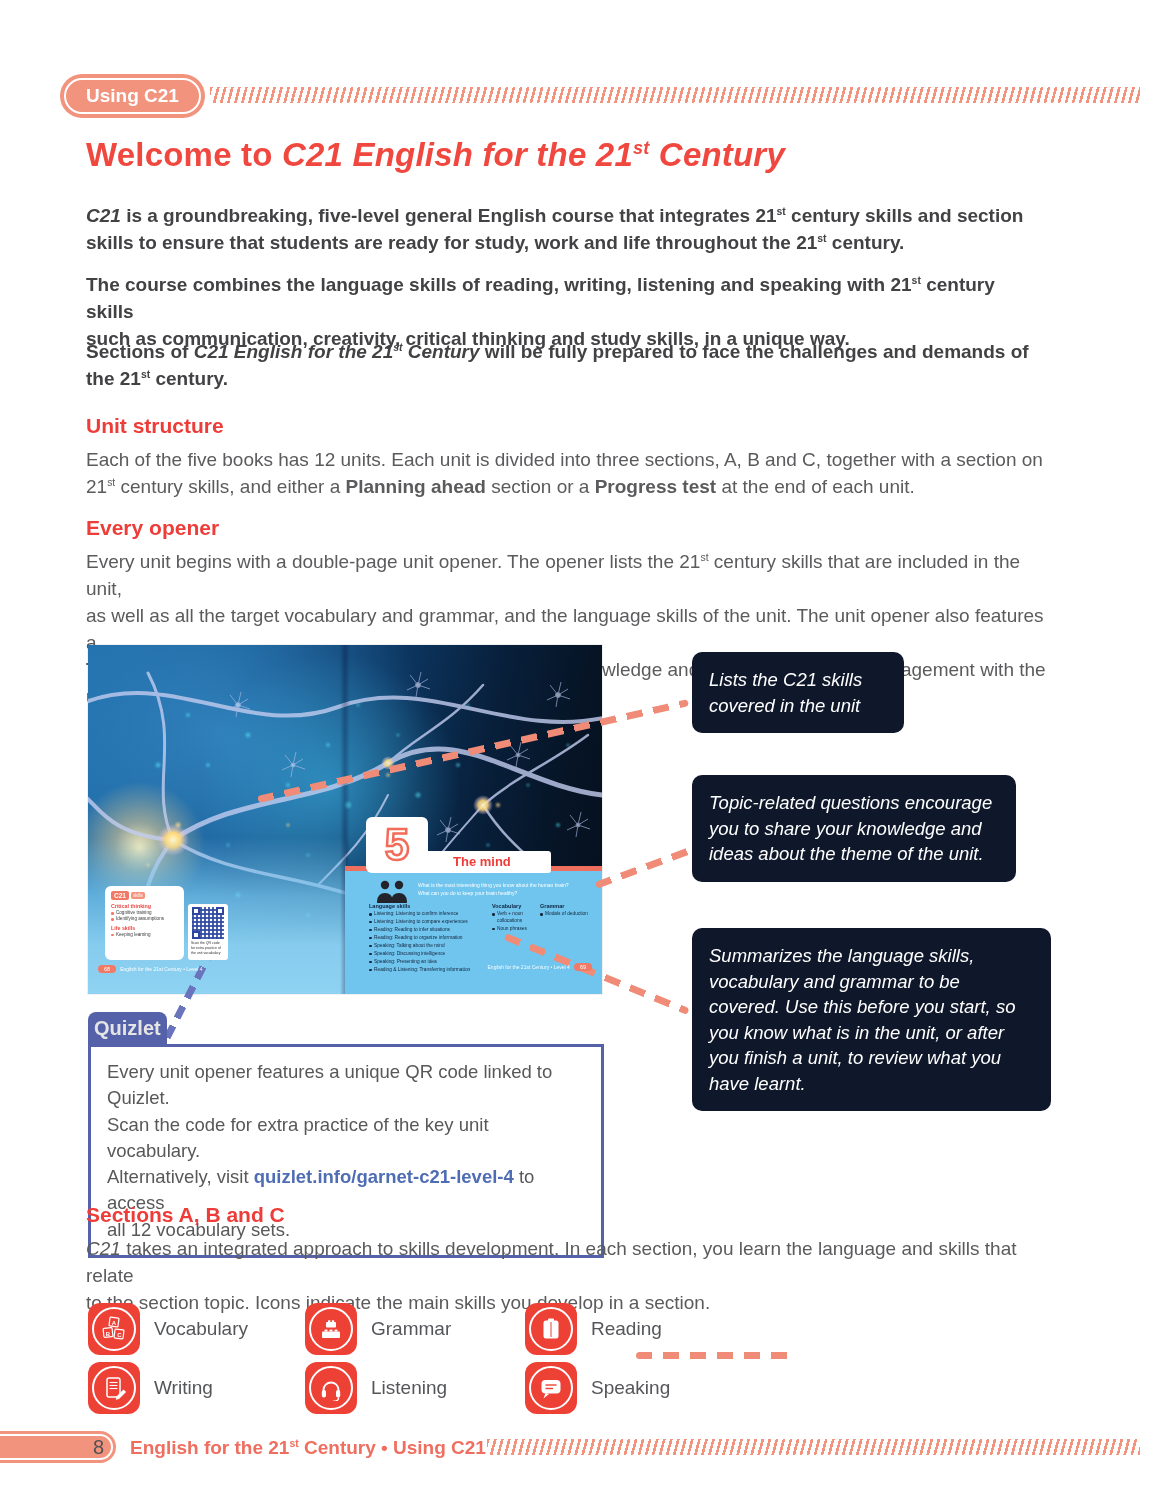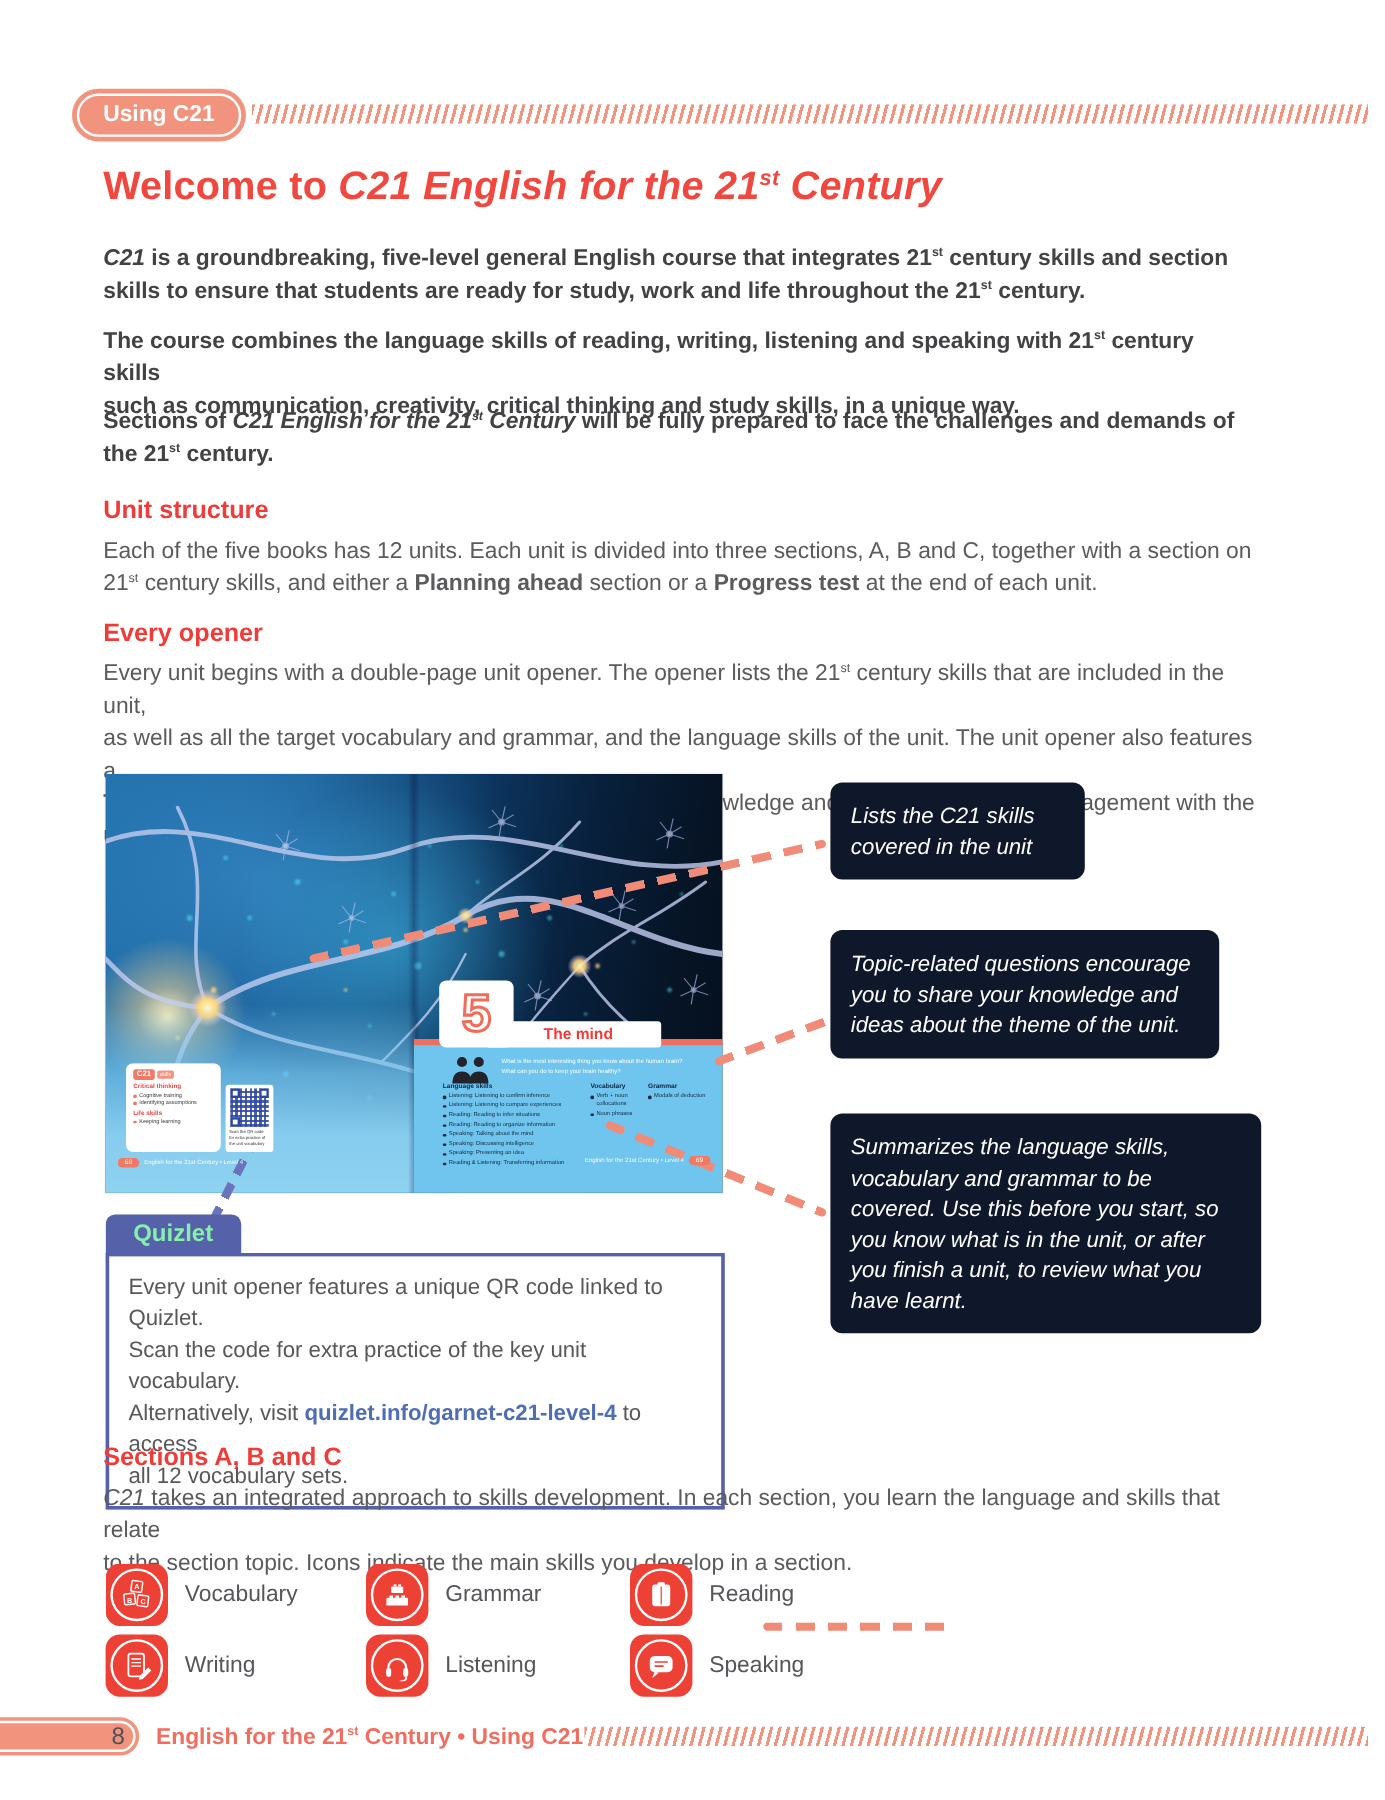--- a/index.html
+++ b/index.html
@@ -25,22 +25,22 @@
   
   .callout{background:#0f172a;color:#fff;border-radius:10px;padding:15px 17px;
            font-size:18.5px;line-height:1.38;font-style:italic;}
 
   
   .dash{height:7px;border-radius:4px;transform-origin:0 50%;
         background:repeating-linear-gradient(90deg,#ef8b77 0 16px,transparent 16px 27px);}
   .dash.blue{background:repeating-linear-gradient(90deg,#6a74bc 0 13px,transparent 13px 22px);}
 
   
-  .qz-tab{left:88px;top:1012px;background:#5561a8;color:#86efac;font-size:20px;font-weight:700;
-          padding:5px 23px;border-radius:8px 8px 0 0;}
+  .qz-tab{left:88px;top:1012px;background:#5561a8;color:#e5e5e5;font-size:20px;font-weight:700;
+          padding:5px 6px;border-radius:8px 8px 0 0;}
   .qz-box{left:88px;top:1044px;width:478px;border:3px solid #5561a8;background:#fff;
           padding:12px 16px;font-size:18.5px;line-height:1.42;color:#58585a;}
 
   
   .icell{display:flex;align-items:center;gap:14px;}
   .ibox{width:52px;height:52px;background:#ee4136;border-radius:12px;display:flex;
         align-items:center;justify-content:center;flex:0 0 auto;}
   .iring{width:40px;height:40px;border:2px solid #fff;border-radius:50%;display:flex;
          align-items:center;justify-content:center;}
   .ilabel{font-size:19px;color:#55565a;}

